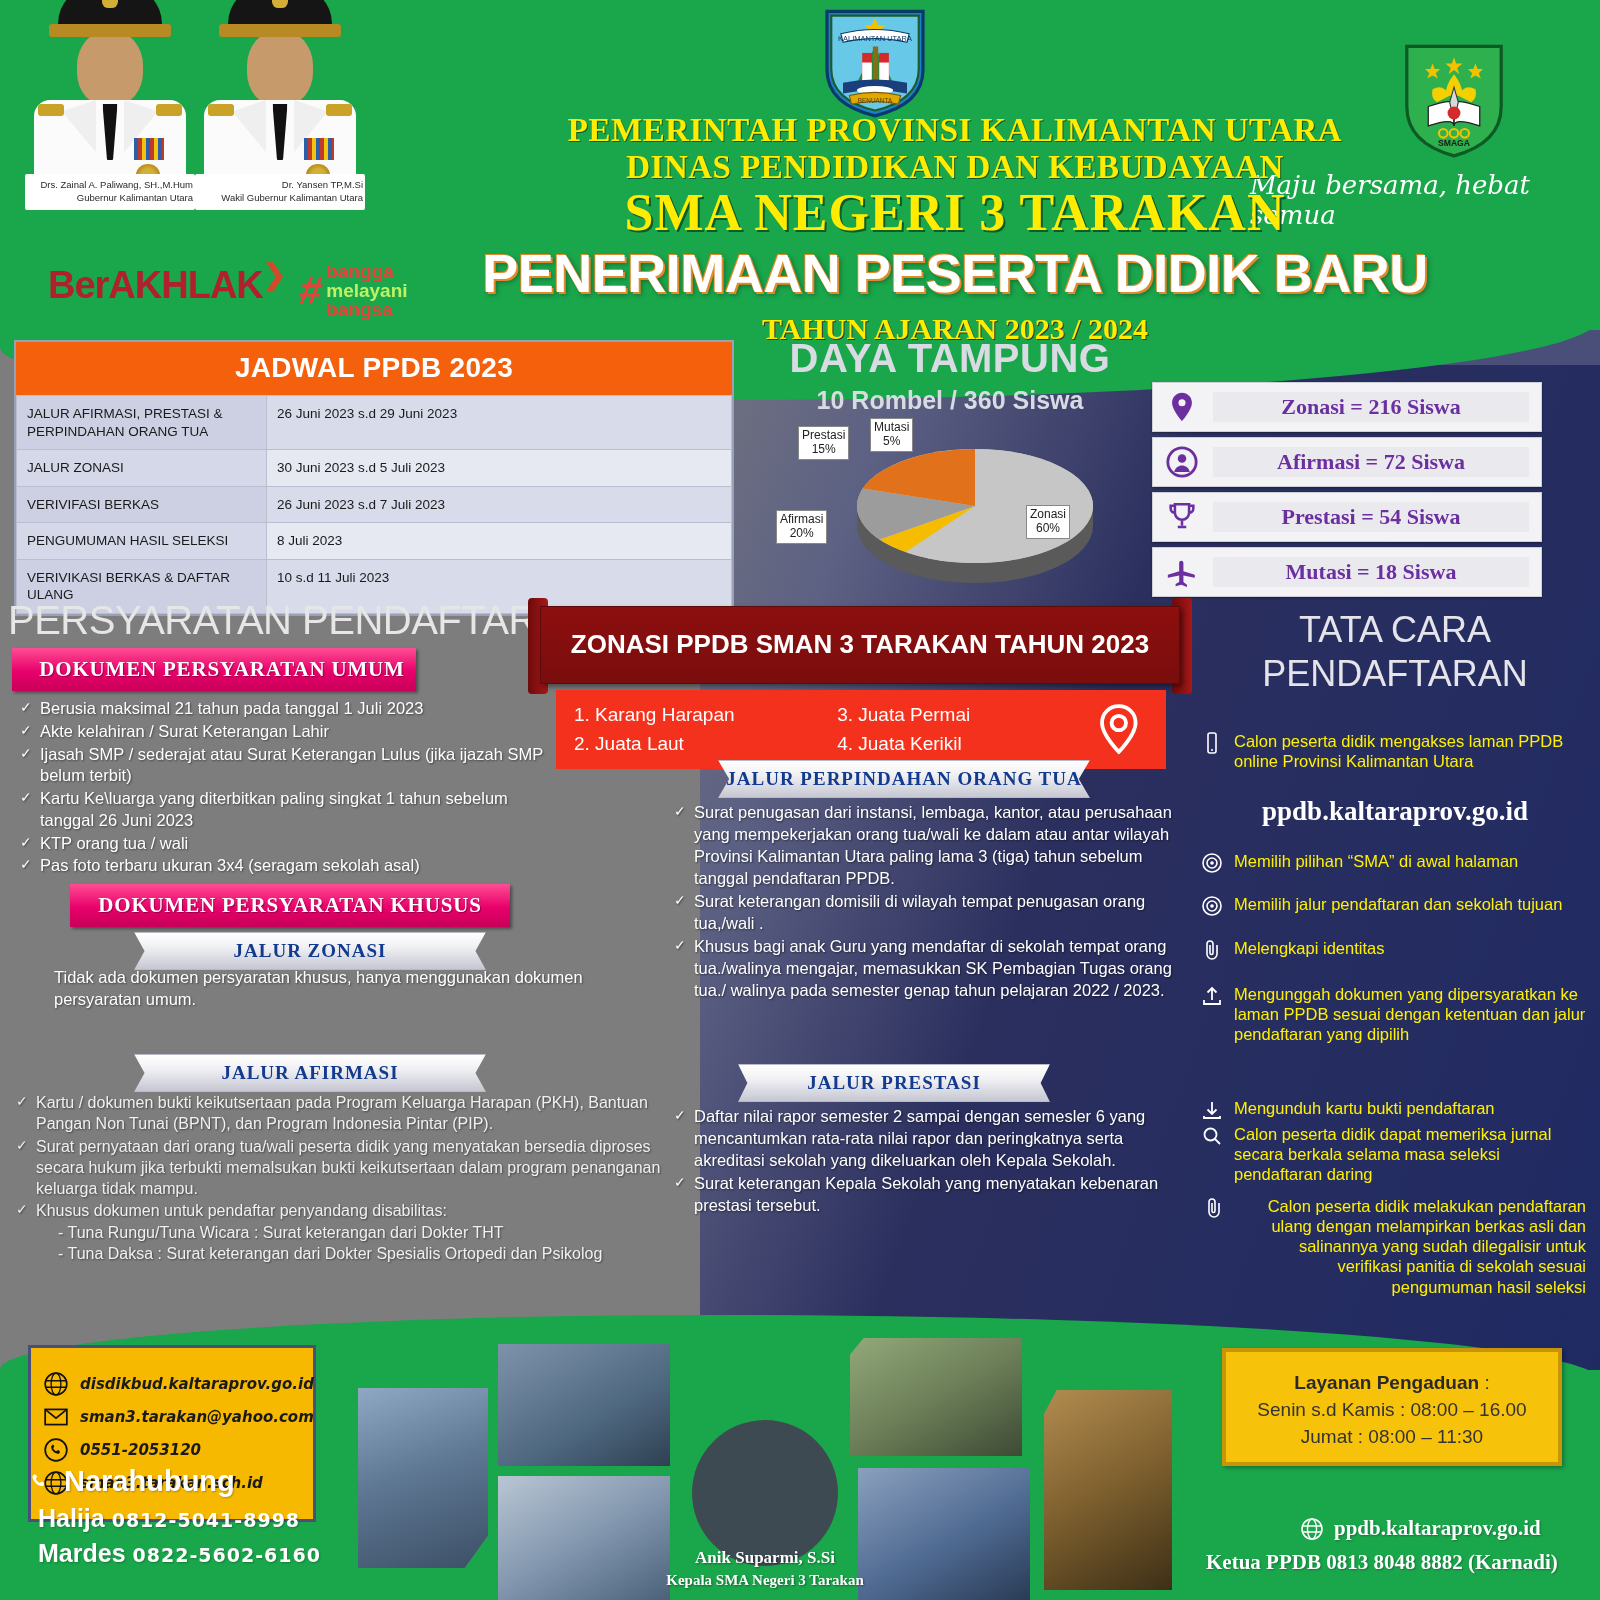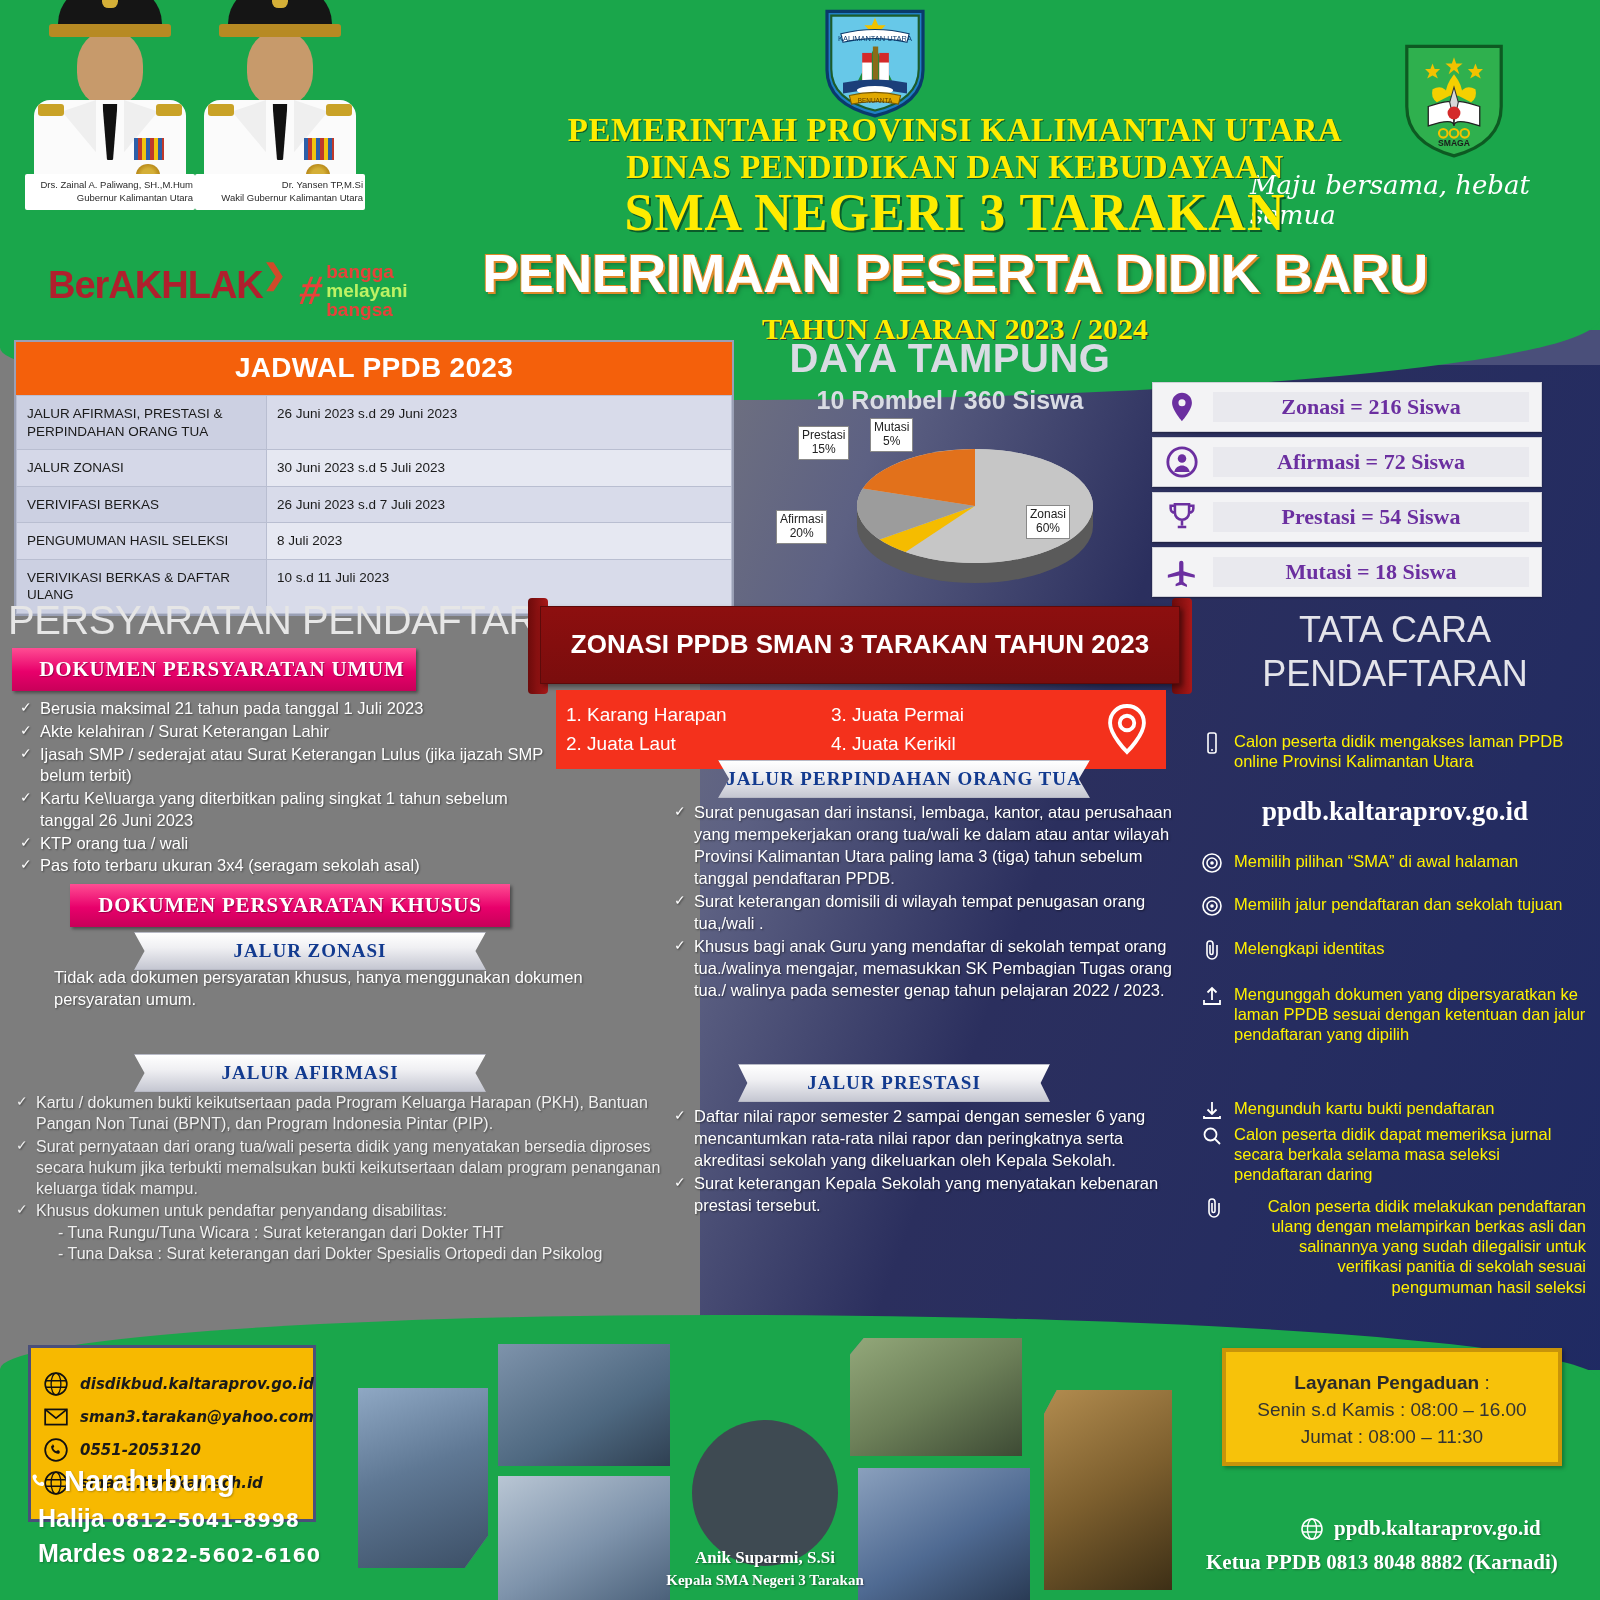--- a/index.html
+++ b/index.html
@@ -150,21 +150,21 @@
 
   
   .zon-header { position:absolute; left:540px; top:606px; width:640px;
     background:linear-gradient(180deg,#8d0f0f 0%,#7a0d0d 100%); color:#fff;
     font-size:26px; font-weight:bold; text-align:center; padding:22px 0 23px;
     border:1px solid #5d0a0a; box-shadow:3px 3px 5px rgba(0,0,0,.4); }
   .zon-scroll-l, .zon-scroll-r { position:absolute; top:598px; width:20px; height:96px;
     background:linear-gradient(90deg,#6d0b0b,#a81818); border-radius:4px; }
   .zon-scroll-l { left:528px; } .zon-scroll-r { left:1172px; }
   .zon-list { position:absolute; left:556px; top:690px; width:610px; background:#f4311c;
-    color:#fff; padding:10px 10px; display:flex; align-items:center; }
+    color:#fff; padding:10px 18px; display:flex; align-items:center; }
   .zon-col { font-size:19px; line-height:1.55; }
   .zon-col.a { width:265px; } .zon-col.b { width:255px; }
   .zon-pin { width:58px; height:58px; margin-left:auto; }
 
   .center-list { position:absolute; color:#fff; font-size:16.5px; line-height:1.33;
     text-shadow:1px 1px 2px rgba(0,0,0,.5); }
   #perpindahan-list { left:672px; top:802px; width:520px; }
   #prestasi-list { left:672px; top:1106px; width:520px; }
 
   

